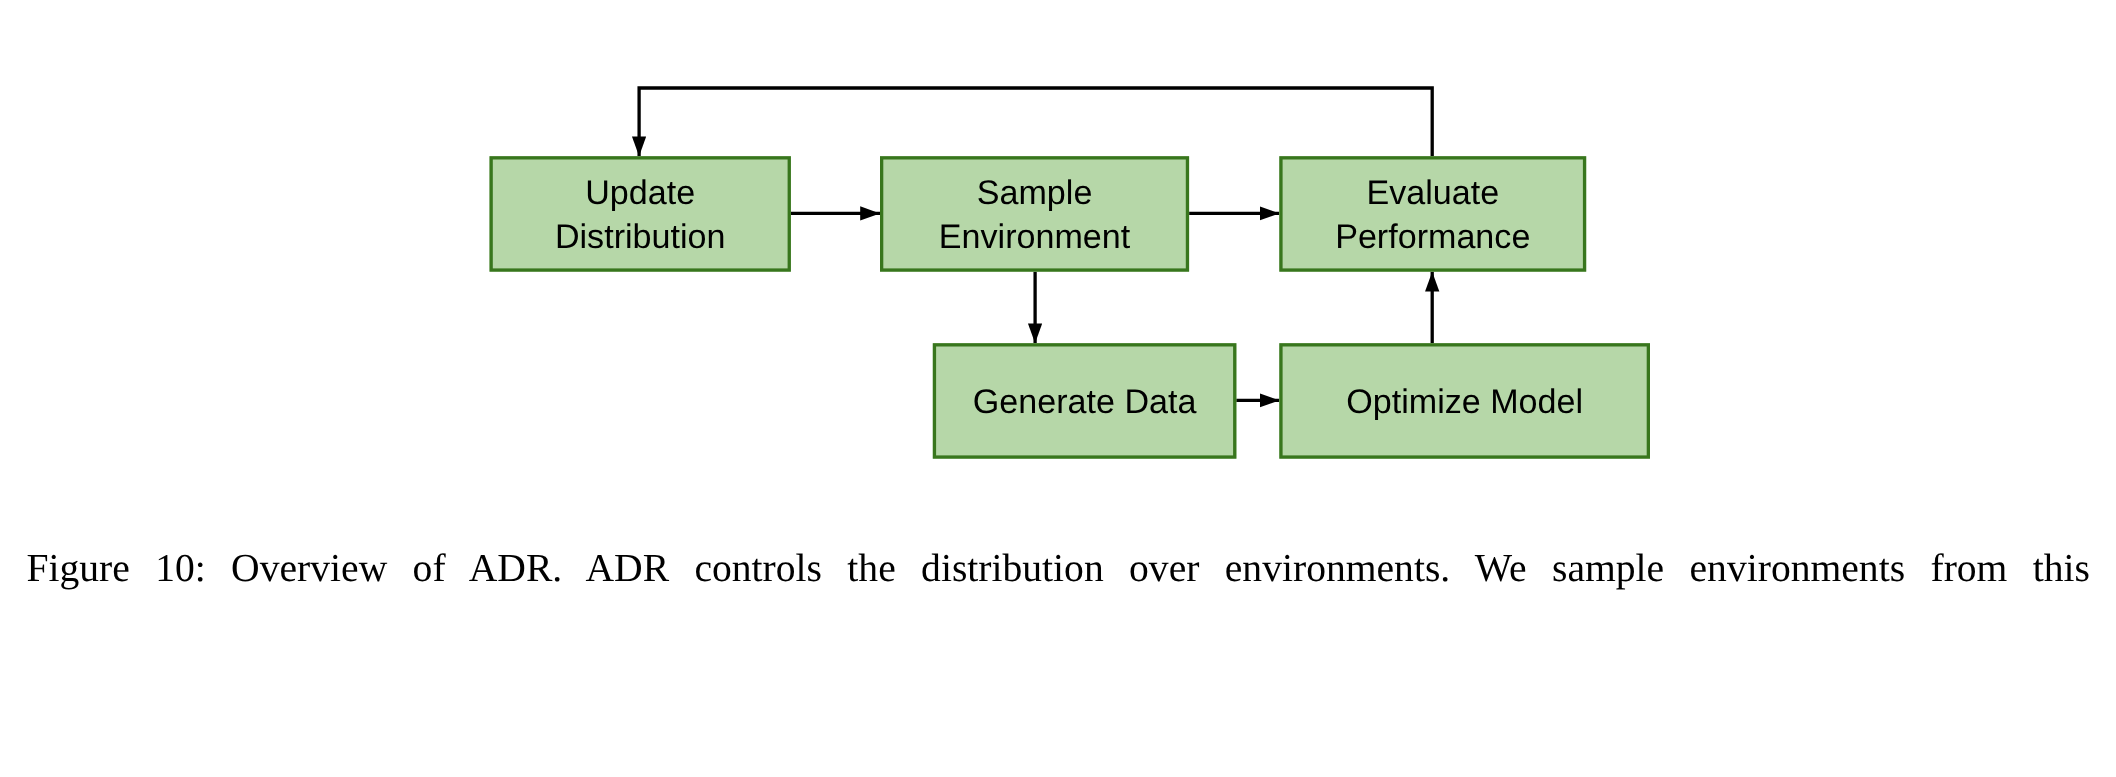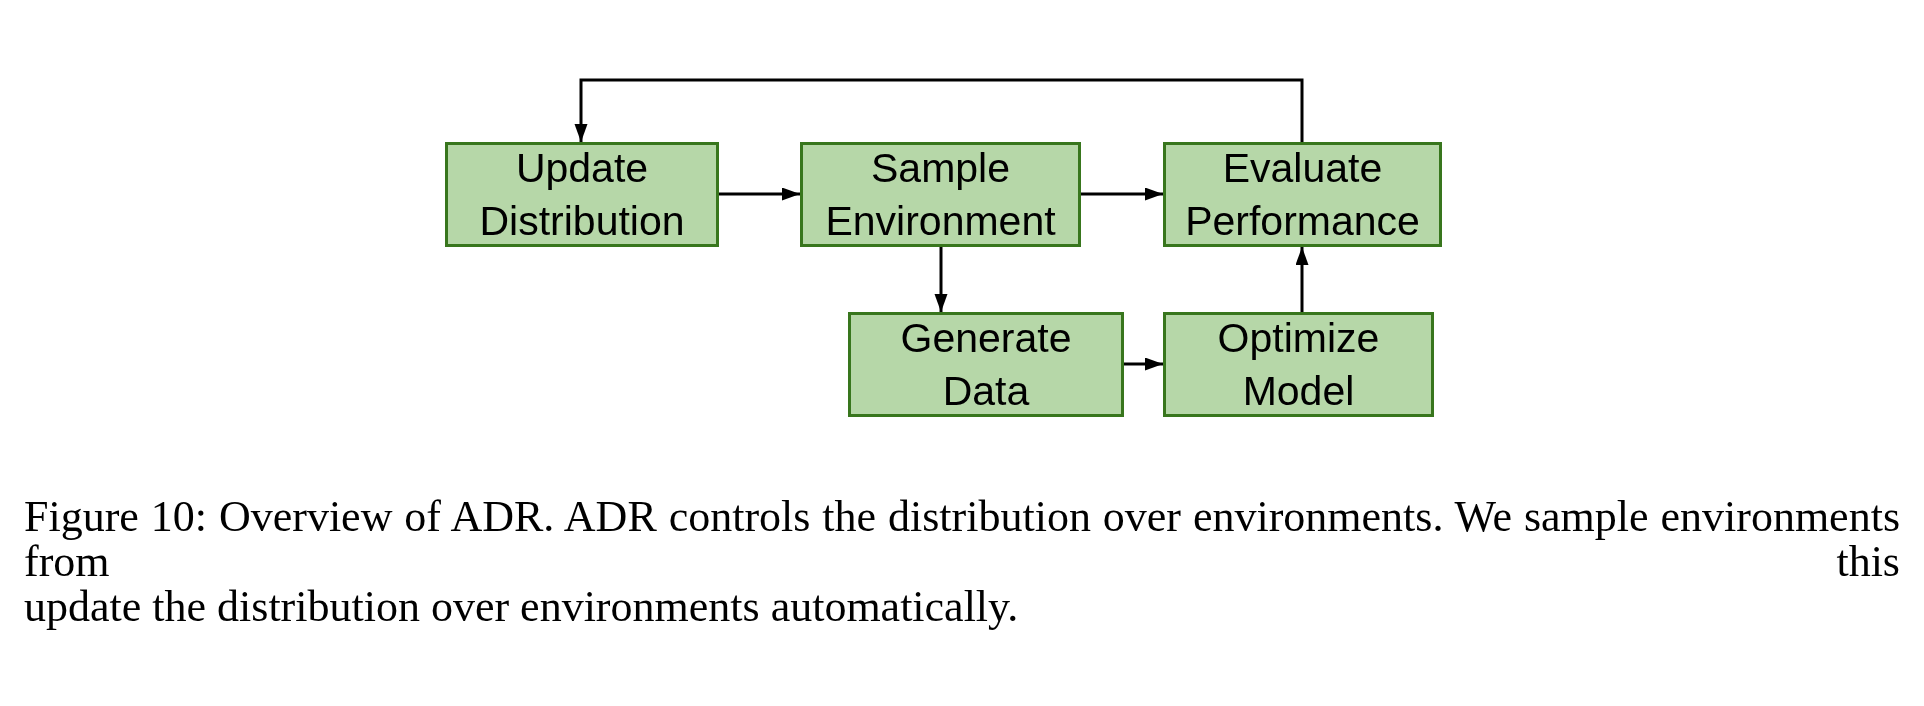--- a/index.html
+++ b/index.html
@@ -25,49 +25,49 @@
   .node {
     position: absolute;
     box-sizing: border-box;
     background: #b6d7a8;
     border: 3px solid #38761d;
     display: flex;
     align-items: center;
     justify-content: center;
     text-align: center;
     font-family: "Liberation Sans", sans-serif;
-    font-size: 41px;
+    font-size: 31px;
     line-height: 1.28;
     color: #000000;
     padding: 0 28px;
   }
   #node-update    { left: 445px;  top: 142px; width: 274px; height: 105px; }
   #node-sample    { left: 800px;  top: 142px; width: 281px; height: 105px; }
   #node-evaluate  { left: 1163px; top: 142px; width: 279px; height: 105px; }
   #node-generate  { left: 848px;  top: 312px; width: 276px; height: 105px; }
-  #node-optimize  { left: 1163px; top: 312px; width: 271px; height: 105px; }
+  #node-optimize  { left: 1163px; top: 312px; width: 337px; height: 105px; }
 
   #arrow-layer {
     position: absolute;
     left: 0; top: 0;
     pointer-events: none;
   }
   .edge {
     stroke: #000000;
     stroke-width: 3;
     fill: none;
   }
   
   #figure-caption {
     position: absolute;
     left: 24px;
     top: 494px;
     width: 1876px;
     font-family: "Liberation Serif", serif;
-    font-size: 44px;
+    font-size: 36px;
     line-height: 45px;
     color: #000000;
   }
   .cap-line {
     white-space: normal;
   }
   .cap-line.justified {
     text-align: justify;
     text-align-last: justify;
   }
@@ -110,16 +110,15 @@
     </div>
 
     <div class="node" id="node-optimize">
       <span>Optimize Model</span>
     </div>
 
   </div>
 
   <div id="figure-caption">
     <div class="cap-line justified">Figure 10: Overview of ADR. ADR controls the distribution over environments. We sample environments from this</div>
-    <div class="cap-line">update the distribution over environments automatically.</div>
   </div>
 
 </div>
 
 </body></html>

